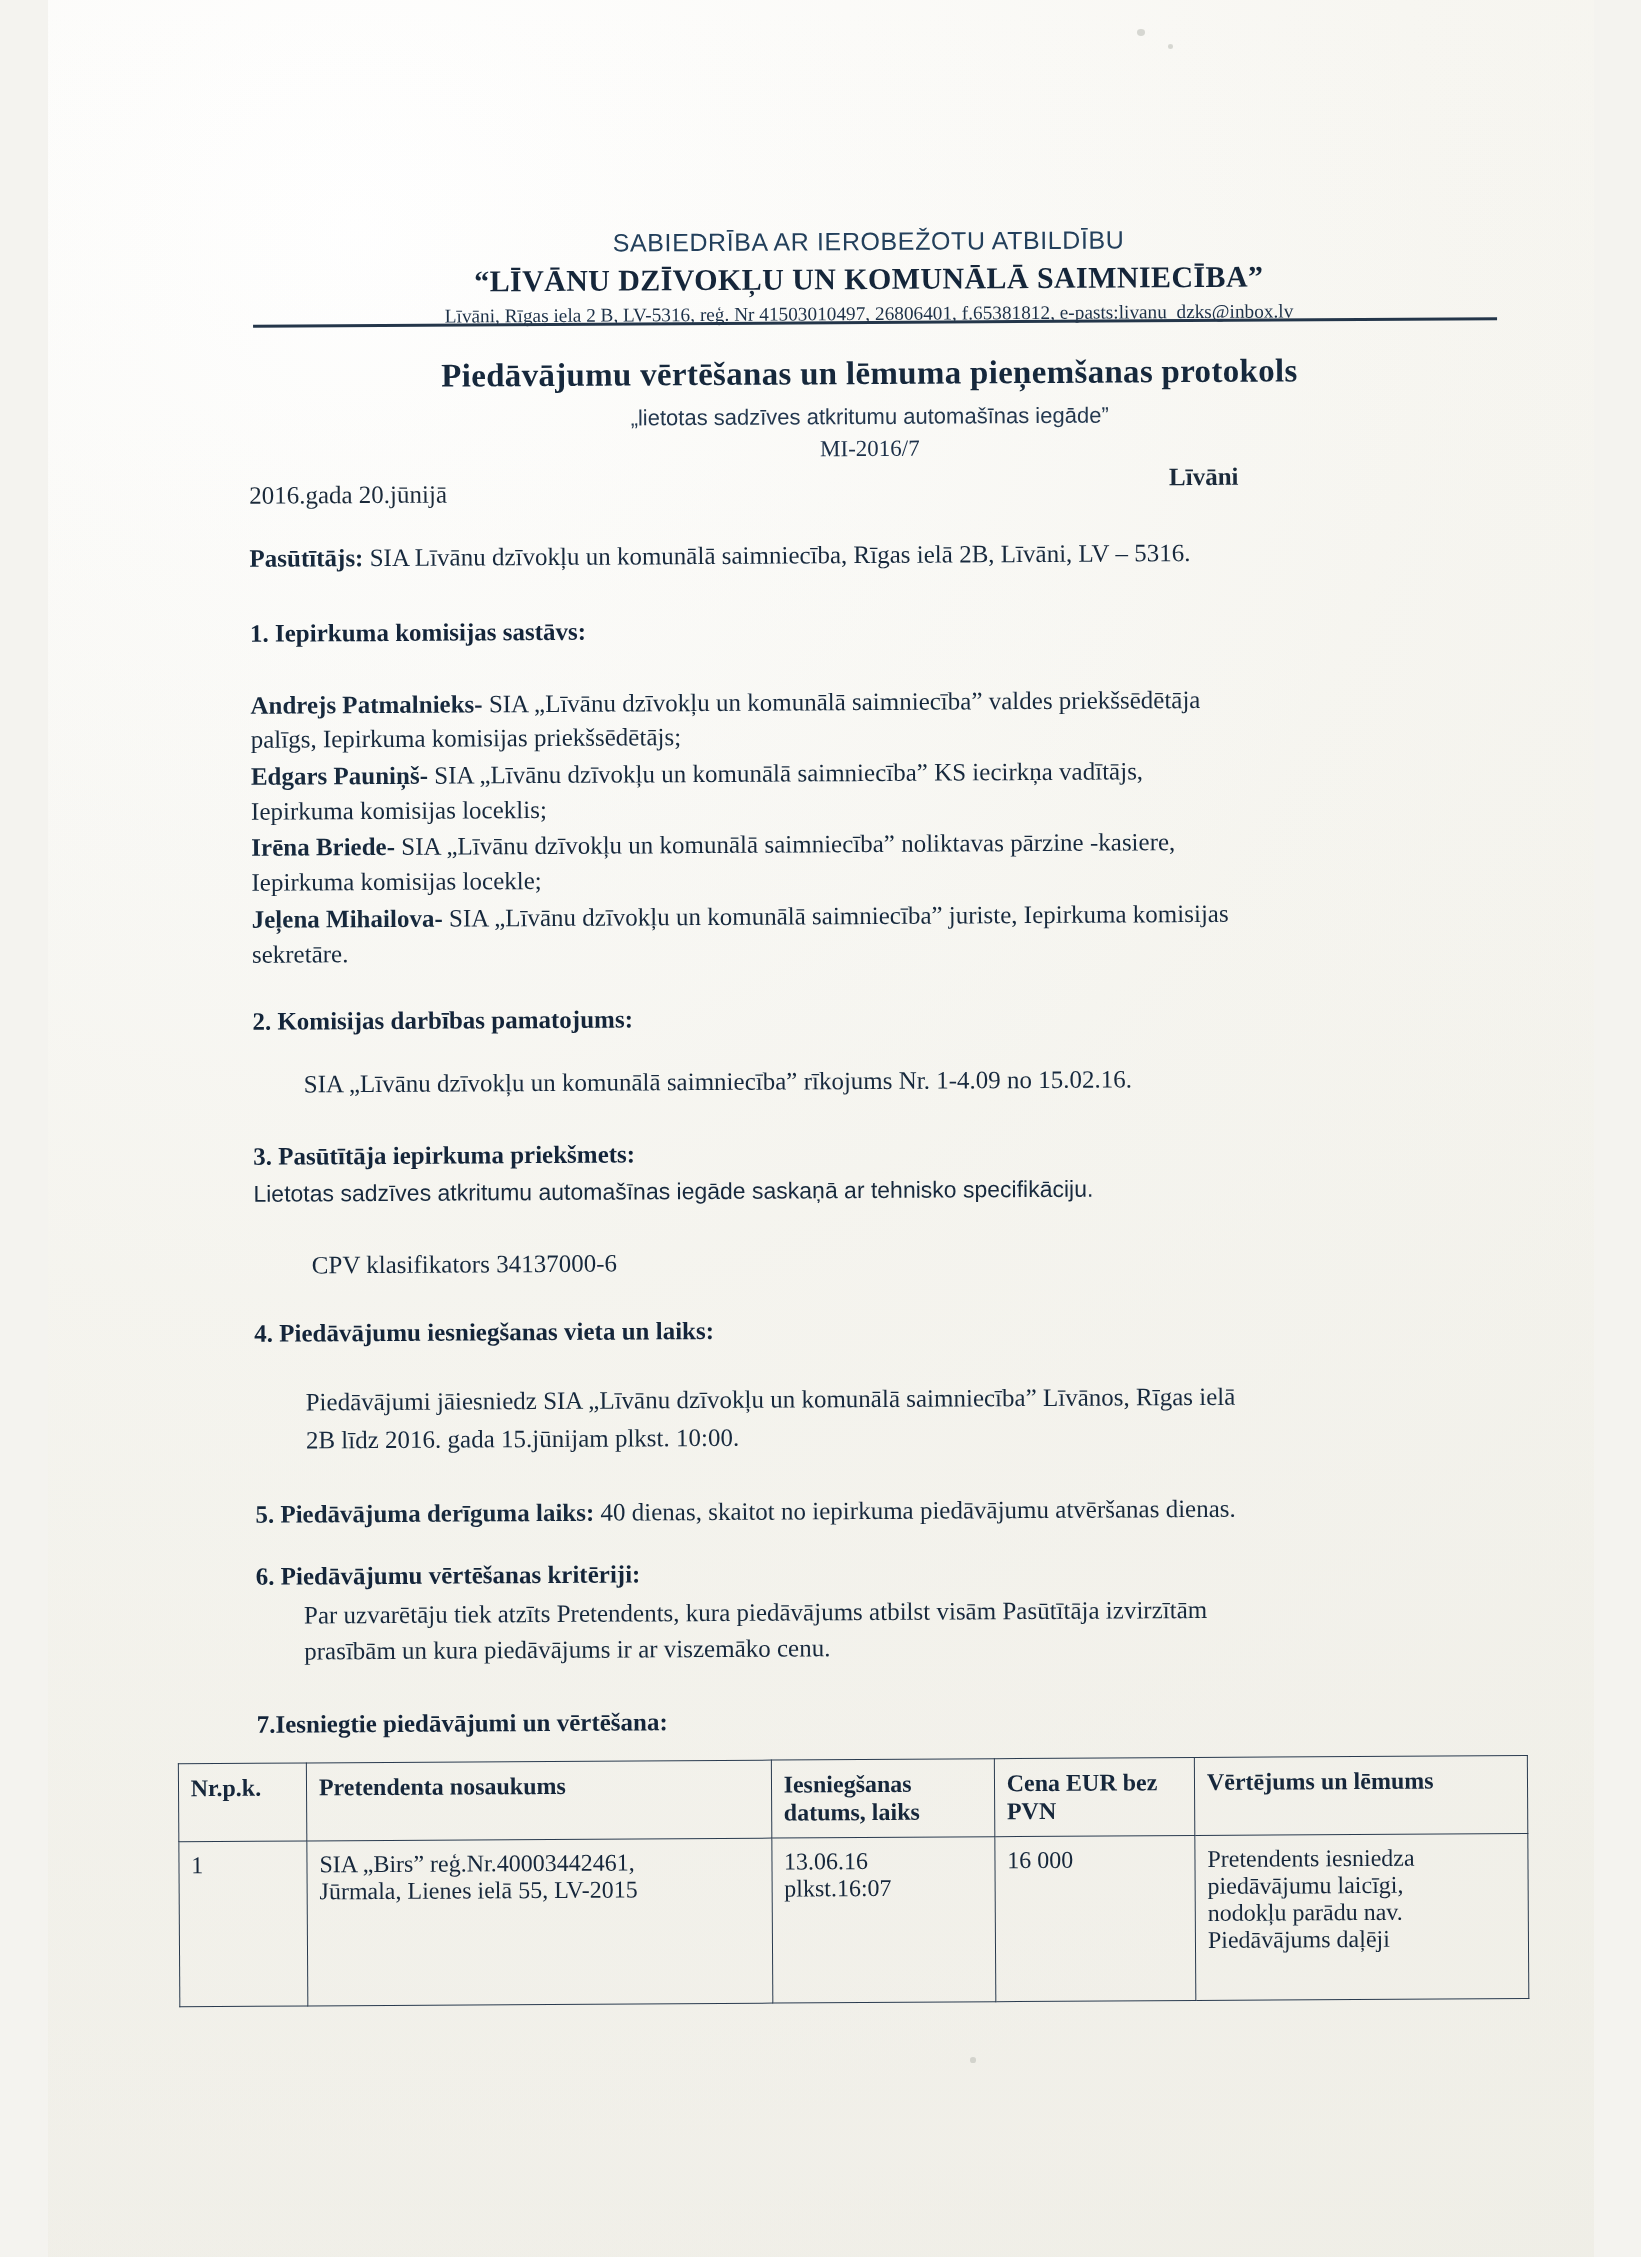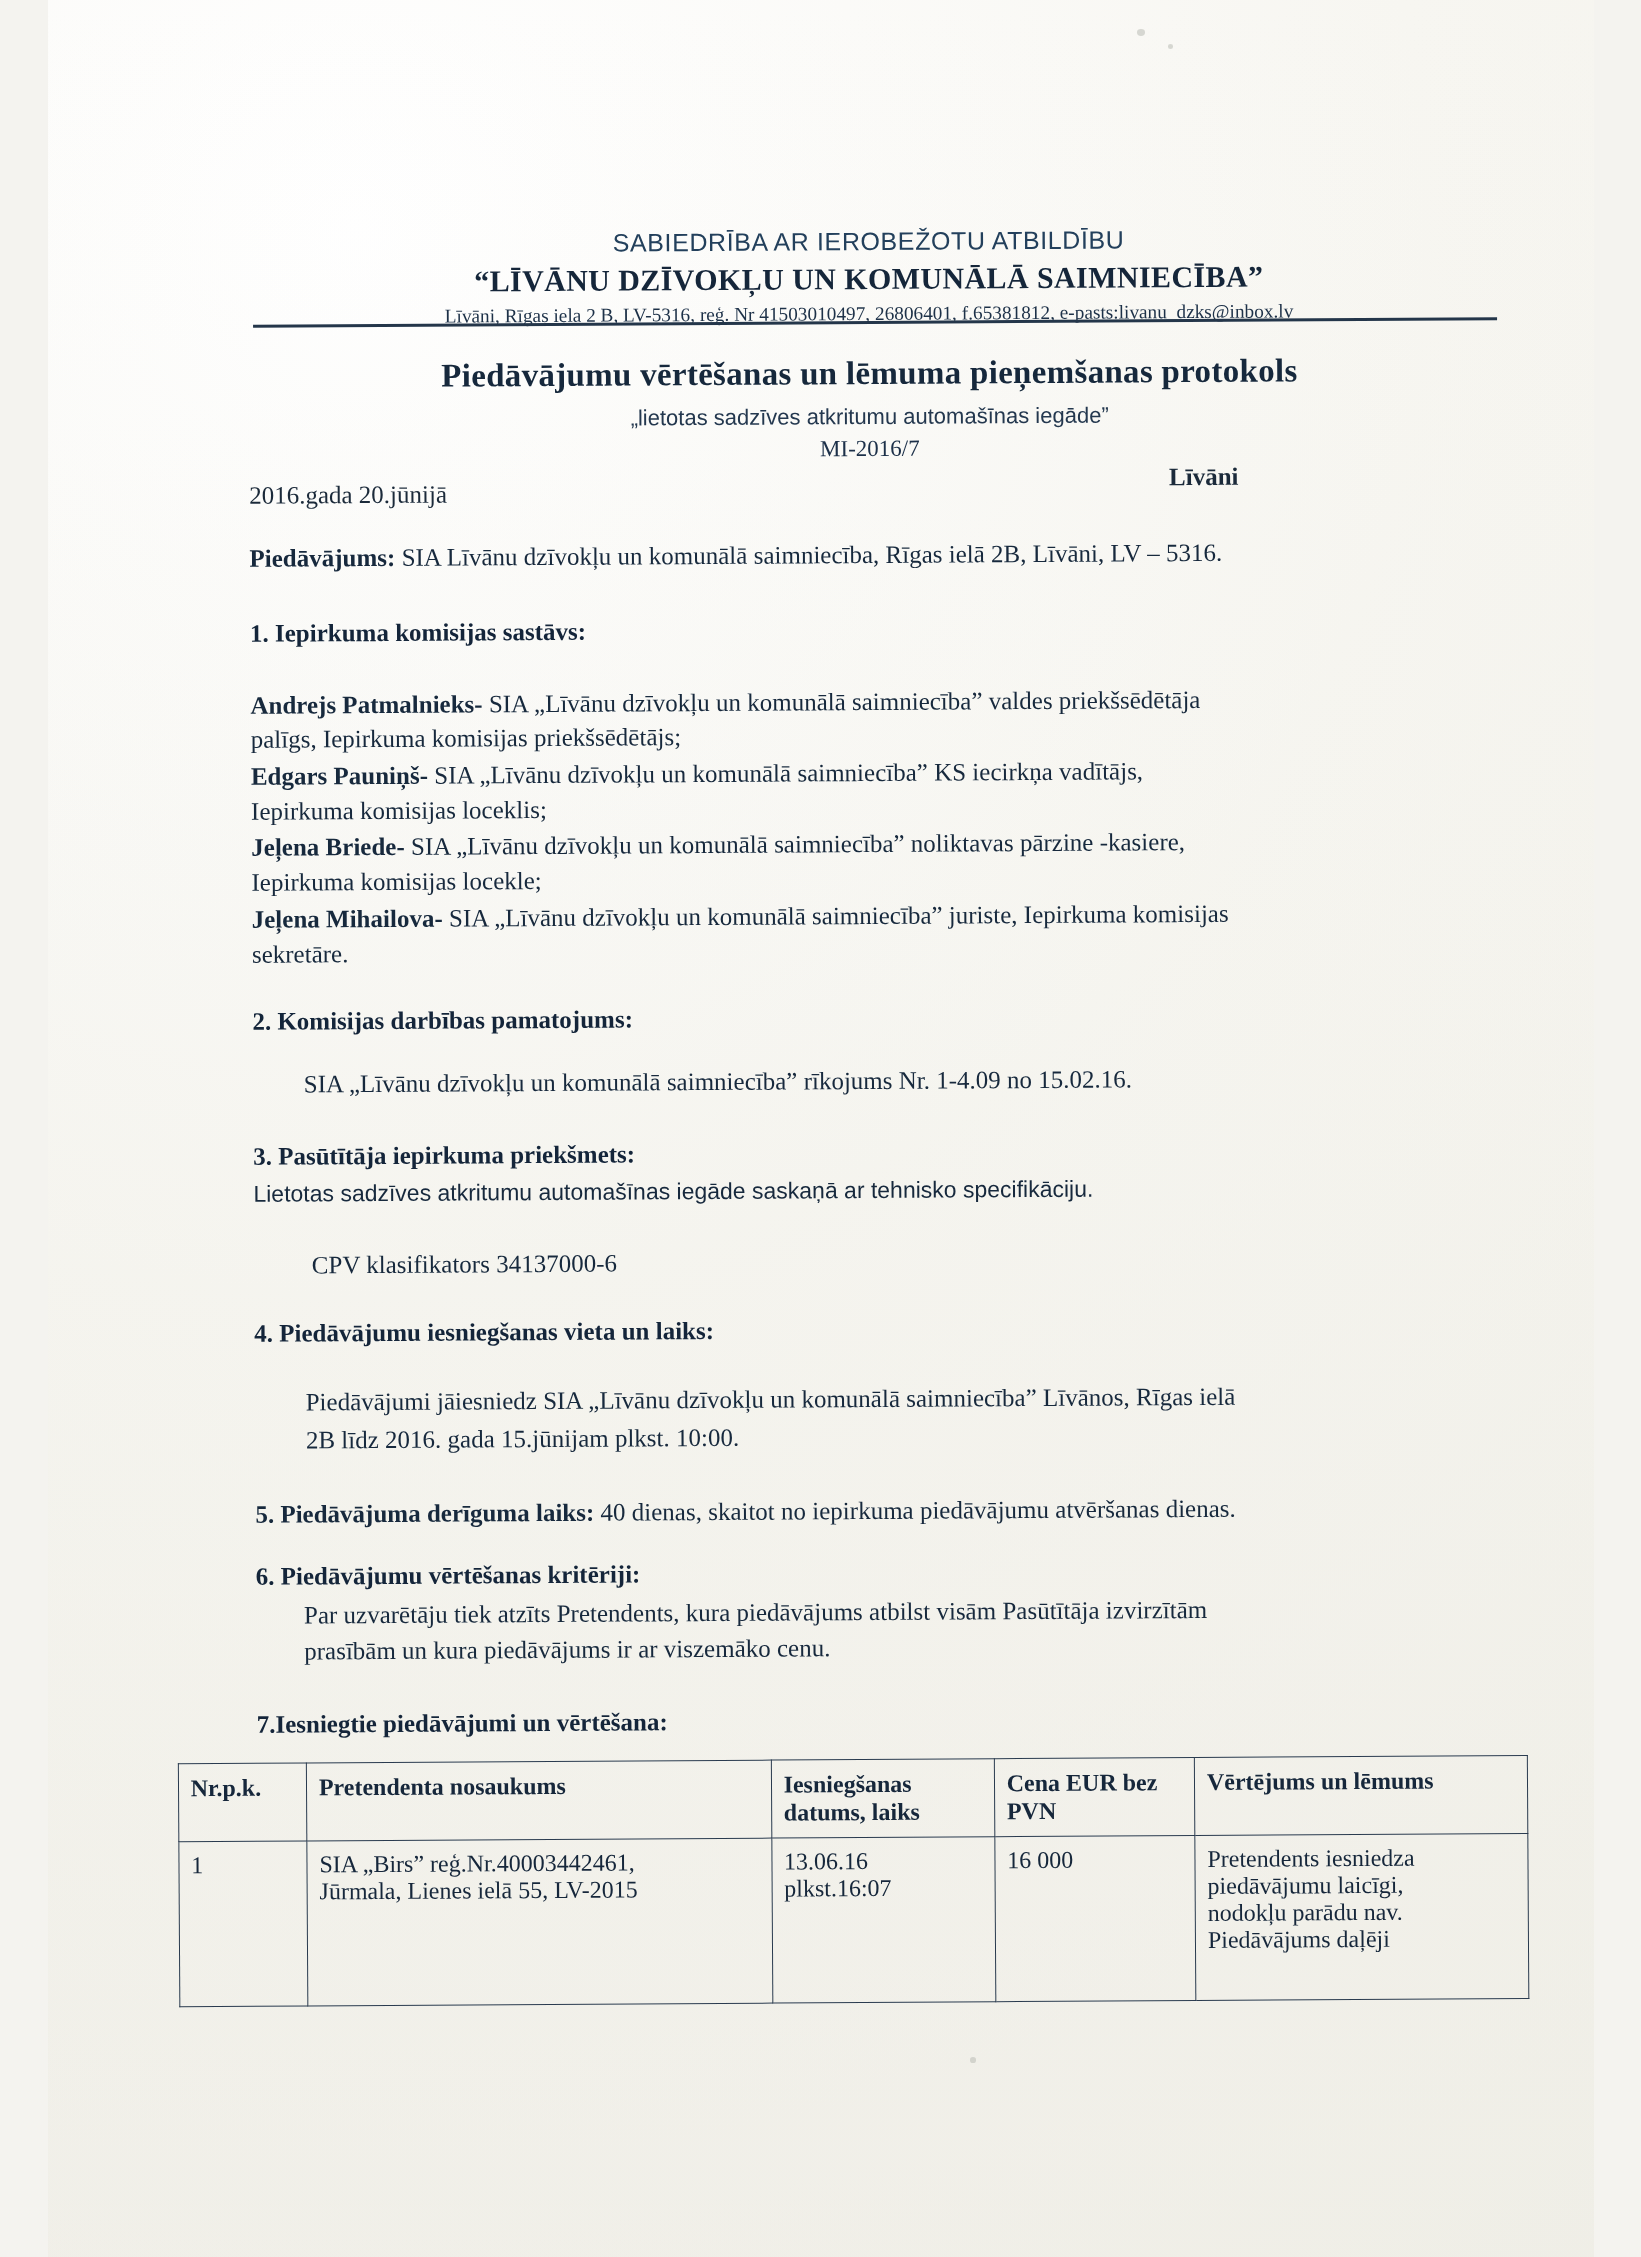--- a/index.html
+++ b/index.html
@@ -189,31 +189,31 @@
     </div>
     <div class="lh-rule"></div>
 
     <div class="doc-title">Piedāvājumu vērtēšanas un lēmuma pieņemšanas protokols</div>
     <div class="doc-subtitle">„lietotas sadzīves atkritumu automašīnas iegāde”</div>
     <div class="doc-code">MI-2016/7</div>
 
     <div class="date-line">2016.gada 20.jūnijā</div>
     <div class="place-line">Līvāni</div>
 
-    <div class="body-line" style="left:205px; top:539px; width:1284px;"><span class="b">Piedāvājums:</span><span> SIA Līvānu dzīvokļu un komunālā saimniecība, Rīgas ielā 2B, Līvāni, LV – 5316.</span></div>
+    <div class="body-line" style="left:205px; top:539px; width:1284px;"><span class="b">Pasūtītājs:</span><span> SIA Līvānu dzīvokļu un komunālā saimniecība, Rīgas ielā 2B, Līvāni, LV – 5316.</span></div>
 
     <div class="sec-head" style="left:205px; top:616px;">1. Iepirkuma komisijas sastāvs:</div>
 
     <div class="body-line" style="left:205px; top:686px; width:1284px;"><span class="b">Andrejs Patmalnieks-</span><span> SIA „Līvānu dzīvokļu un komunālā saimniecība” valdes priekšsēdētāja</span></div>
     <div class="body-line" style="left:205px; top:720px; width:1284px;">palīgs, Iepirkuma komisijas priekšsēdētājs;</div>
 
     <div class="body-line" style="left:205px; top:757px; width:1284px;"><span class="b">Edgars Pauniņš-</span><span> SIA „Līvānu dzīvokļu un komunālā saimniecība” KS iecirkņa vadītājs,</span></div>
     <div class="body-line" style="left:205px; top:792px; width:1284px;">Iepirkuma komisijas loceklis;</div>
 
-    <div class="body-line" style="left:205px; top:828px; width:1284px;"><span class="b">Jeļena Briede-</span><span> SIA „Līvānu dzīvokļu un komunālā saimniecība” noliktavas pārzine -kasiere,</span></div>
+    <div class="body-line" style="left:205px; top:828px; width:1284px;"><span class="b">Irēna Briede-</span><span> SIA „Līvānu dzīvokļu un komunālā saimniecība” noliktavas pārzine -kasiere,</span></div>
     <div class="body-line" style="left:205px; top:863px; width:1284px;">Iepirkuma komisijas locekle;</div>
 
     <div class="body-line" style="left:205px; top:900px; width:1284px;"><span class="b">Jeļena Mihailova-</span><span> SIA „Līvānu dzīvokļu un komunālā saimniecība” juriste, Iepirkuma komisijas</span></div>
     <div class="body-line" style="left:205px; top:935px; width:1284px;">sekretāre.</div>
 
     <div class="sec-head" style="left:205px; top:1004px;">2. Komisijas darbības pamatojums:</div>
     <div class="body-line" style="left:256px; top:1065px; width:1236px;">SIA „Līvānu dzīvokļu un komunālā saimniecība” rīkojums Nr. 1-4.09 no 15.02.16.</div>
 
     <div class="sec-head" style="left:205px; top:1139px;">3. Pasūtītāja iepirkuma priekšmets:</div>
     <div class="body-line" style="left:205px; top:1176px; width:1274px; font-family:'Liberation Sans', sans-serif; font-size:23px;">Lietotas sadzīves atkritumu automašīnas iegāde saskaņā ar tehnisko specifikāciju.</div>

